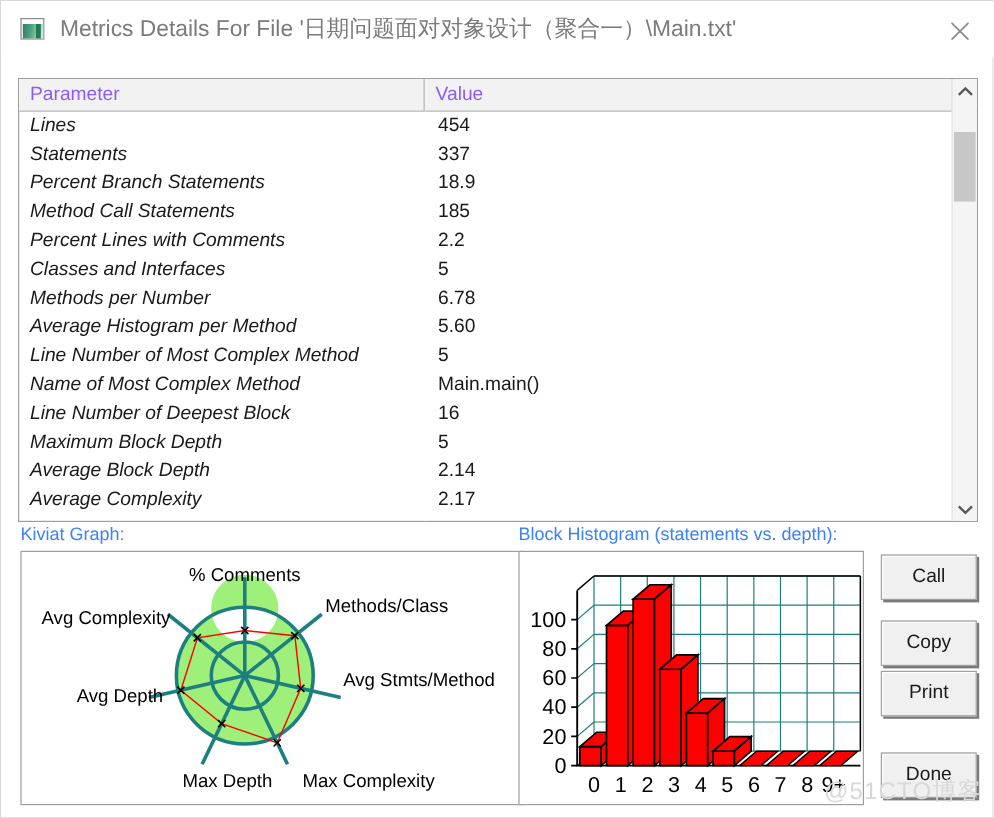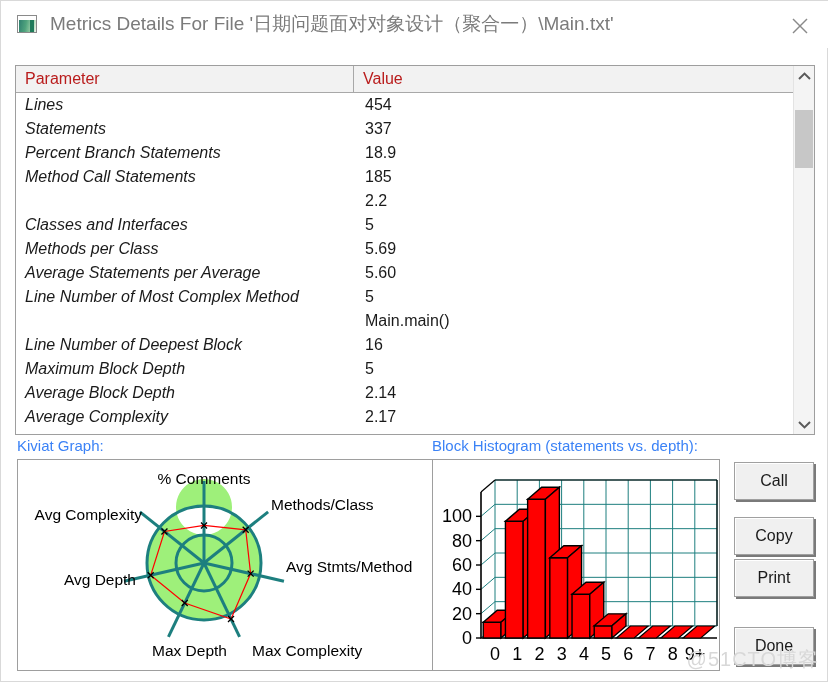--- a/index.html
+++ b/index.html
@@ -43,21 +43,21 @@
   .table-wrap{
     position:absolute;left:14px;top:64px;width:800px;height:370px;
     border:1px solid #9e9e9e;box-sizing:border-box;background:#ffffff;
   }
   .tbl-header{
     position:absolute;left:0;top:0;height:27px;width:100%;
     background:#f2f2f2;border-bottom:1px solid #a8a8a8;box-sizing:border-box;
   }
   .th{
     position:absolute;top:0;height:26px;line-height:26px;
-    font-size:16px;color:#b91c1c;padding-left:9px;box-sizing:border-box;
+    font-size:16px;color:#8b5cf6;padding-left:9px;box-sizing:border-box;
     background:#f2f2f2;
   }
   .th.c1{left:0;width:338px;border-right:1px solid #a8a8a8;}
   .th.c2{left:338px;width:440px;border-right:1px solid #a8a8a8;}
   .tbl-body{
     position:absolute;left:0;top:27px;width:100%;bottom:0;overflow:hidden;
   }
   .row{position:relative;height:24px;}
   .cell{
     position:absolute;top:0;height:24px;line-height:24px;
@@ -157,39 +157,41 @@
         </div>
         <div class="row">
           <div class="cell p">Percent Branch Statements</div>
           <div class="cell v">18.9</div>
         </div>
         <div class="row">
           <div class="cell p">Method Call Statements</div>
           <div class="cell v">185</div>
         </div>
         <div class="row">
+          <div class="cell p">Percent Lines with Comments</div>
           <div class="cell v">2.2</div>
         </div>
         <div class="row">
           <div class="cell p">Classes and Interfaces</div>
           <div class="cell v">5</div>
         </div>
         <div class="row">
-          <div class="cell p">Methods per Class</div>
-          <div class="cell v">5.69</div>
-        </div>
-        <div class="row">
-          <div class="cell p">Average Statements per Average</div>
+          <div class="cell p">Methods per Number</div>
+          <div class="cell v">6.78</div>
+        </div>
+        <div class="row">
+          <div class="cell p">Average Histogram per Method</div>
           <div class="cell v">5.60</div>
         </div>
         <div class="row">
           <div class="cell p">Line Number of Most Complex Method</div>
           <div class="cell v">5</div>
         </div>
         <div class="row">
+          <div class="cell p">Name of Most Complex Method</div>
           <div class="cell v">Main.main()</div>
         </div>
         <div class="row">
           <div class="cell p">Line Number of Deepest Block</div>
           <div class="cell v">16</div>
         </div>
         <div class="row">
           <div class="cell p">Maximum Block Depth</div>
           <div class="cell v">5</div>
         </div>

